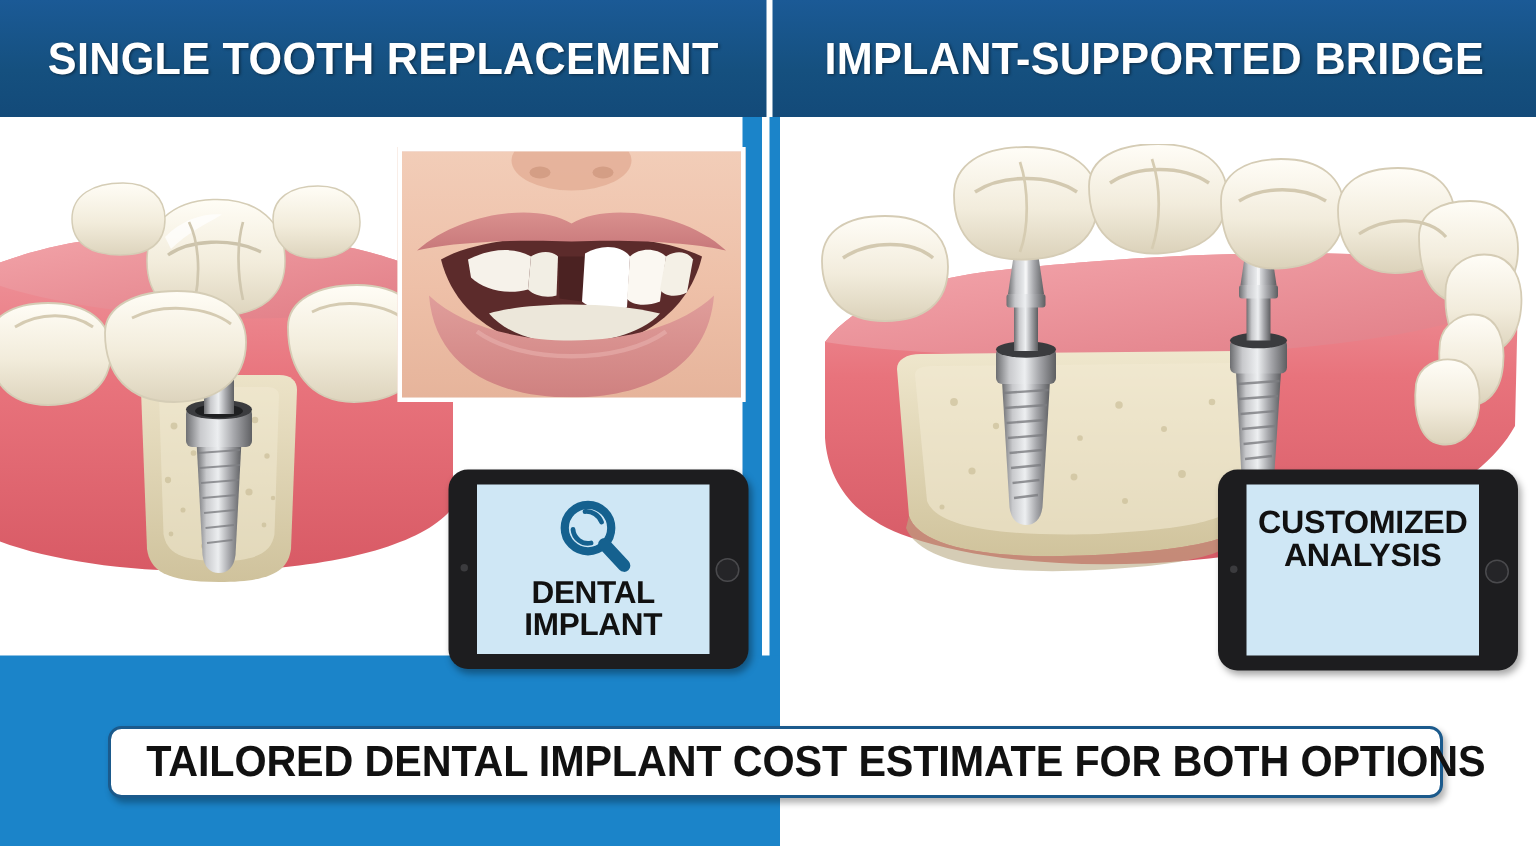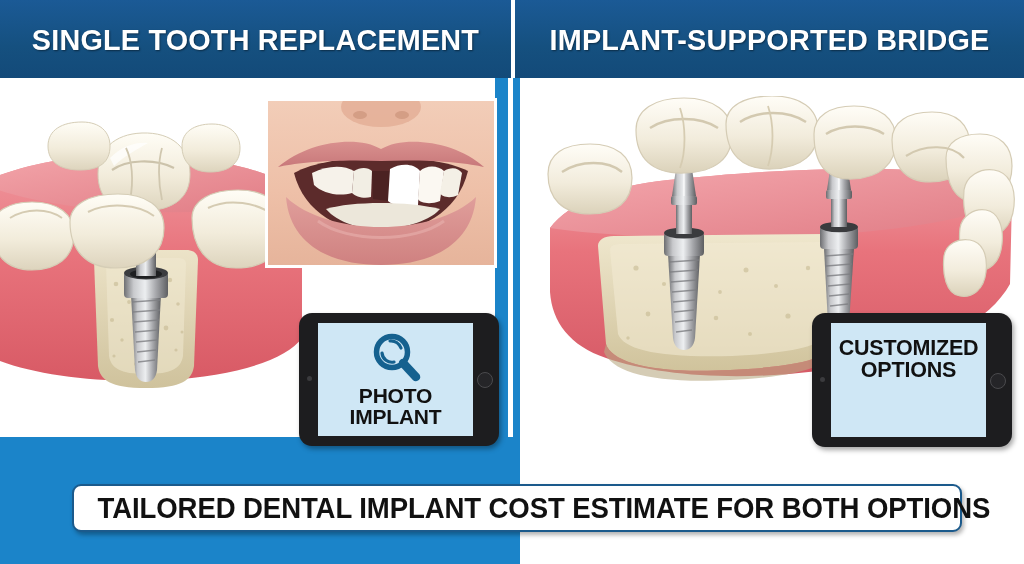--- a/index.html
+++ b/index.html
@@ -522,33 +522,33 @@
     <div class="tablet-screen">
       <div class="magnifier">
         <svg width="54" height="52" viewBox="0 0 54 52">
           <circle cx="23" cy="21" r="15.5" fill="none" stroke="#15618f" stroke-width="5.5"></circle>
           <path d="M13,22 A10,10 0 0 0 25,31" fill="none" stroke="#15618f" stroke-width="3.2" stroke-linecap="round"></path>
           <path d="M21,10 A11,11 0 0 1 32,17" fill="none" stroke="#15618f" stroke-width="3.2" stroke-linecap="round"></path>
           <line x1="34" y1="32" x2="47" y2="46" stroke="#15618f" stroke-width="8.5" stroke-linecap="round"></line>
         </svg>
       </div>
       <div class="tablet-text">
-        <div>PHOTO</div>
+        <div>DENTAL</div>
         <div>IMPLANT</div>
       </div>
     </div>
     <div class="tablet-home"></div>
   </div>
 
   <div class="tablet tablet-b">
     <div class="tablet-cam"></div>
     <div class="tablet-screen">
       <div class="tablet-text">
         <div>CUSTOMIZED</div>
-        <div>OPTIONS</div>
+        <div>ANALYSIS</div>
       </div>
     </div>
     <div class="tablet-home"></div>
   </div>
 
   <div class="bottom-banner">
     <span class="bottom-banner-text">TAILORED DENTAL IMPLANT COST ESTIMATE FOR BOTH OPTIONS</span>
   </div>
 
 </div>

